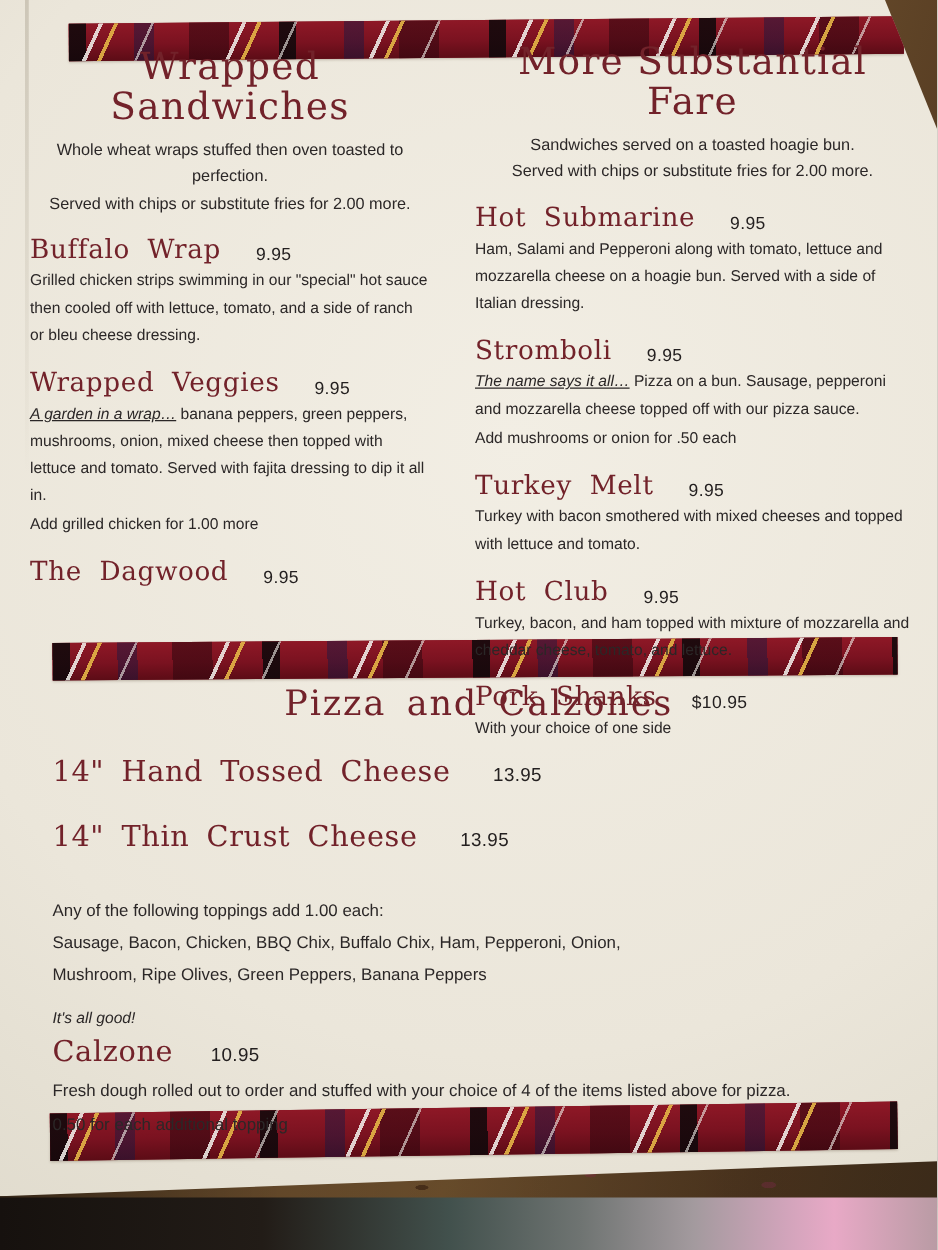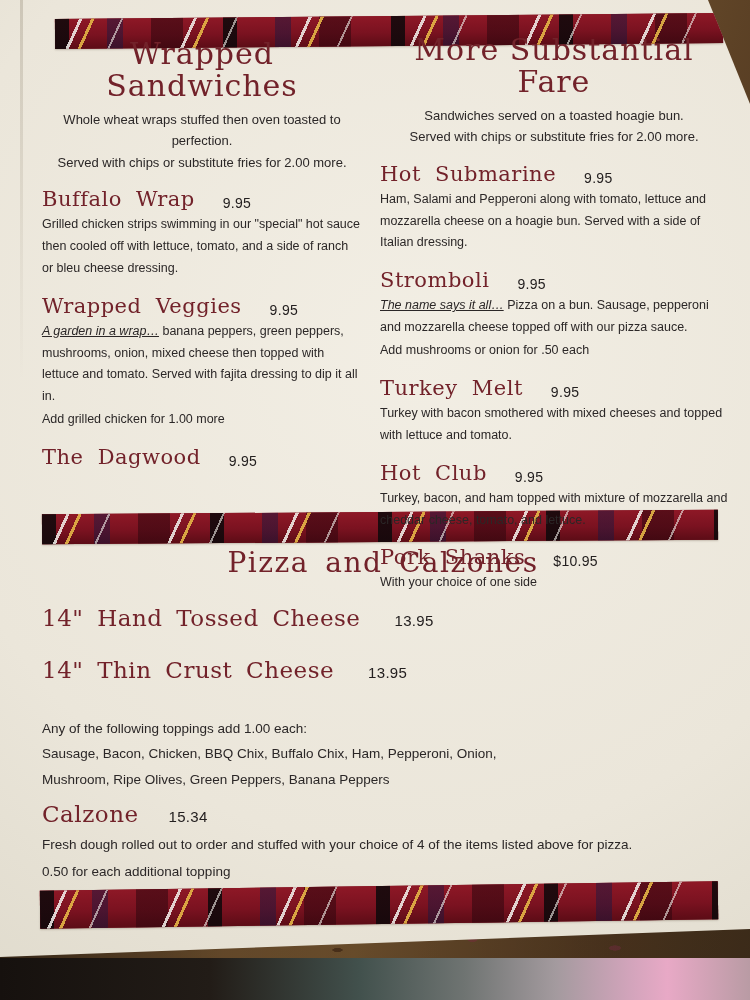--- a/index.html
+++ b/index.html
@@ -70,21 +70,21 @@
   .item-name{
     font-family:"DejaVu Serif",serif;color:#72222a;
     font-size:21px;letter-spacing:.5px;word-spacing:7px;
   }
   .item-price{color:#242020;font-size:14px;margin-left:28px;letter-spacing:.3px;}
   .desc{color:#2b2727;font-size:12.5px;line-height:1.75;margin:0;}
   .desc .lead-italic{font-style:italic;text-decoration:underline;}
   .note{margin-top:1px;}
 
   .column{position:absolute;}
-  .col-left{left:42px;top:38px;width:320px;}
+  .col-left{left:24px;top:38px;width:320px;}
   .col-right{left:380px;top:34px;width:348px;}
 
   
   .pizza-section{position:absolute;left:42px;top:546px;width:682px;}
   .pizza-title{
     font-family:"DejaVu Serif",serif;color:#72222a;font-size:28px;
     text-align:center;letter-spacing:1.5px;word-spacing:6px;margin:0 0 16px 0;font-weight:500;
   }
   .pizza-item{display:flex;align-items:baseline;margin:26px 0 0 0;}
   .pizza-item .item-name{font-size:23px;word-spacing:6px;}
@@ -207,22 +207,23 @@
 
       <div class="pizza-item">
         <span class="item-name">14" Thin Crust Cheese</span>
         <span class="item-price">13.95</span>
       </div>
 
       <p class="toppings-intro">Any of the following toppings  add 1.00 each:</p>
       <p class="toppings-line">Sausage, Bacon, Chicken, BBQ Chix, Buffalo Chix, Ham, Pepperoni, Onion,</p>
       <p class="toppings-line">Mushroom, Ripe Olives, Green Peppers, Banana Peppers</p>
 
+      <p class="tagline">It's all good!</p>
 
       <div class="calzone-head">
         <span class="item-name">Calzone</span>
-        <span class="item-price">15.34</span>
+        <span class="item-price">10.95</span>
       </div>
       <p class="calzone-desc">Fresh dough rolled out to order and stuffed with your choice of 4 of the items listed above for pizza.</p>
       <p class="calzone-desc">0.50  for each additional topping</p>
     </section>
   </div>
 </div>
 
 </body></html>

